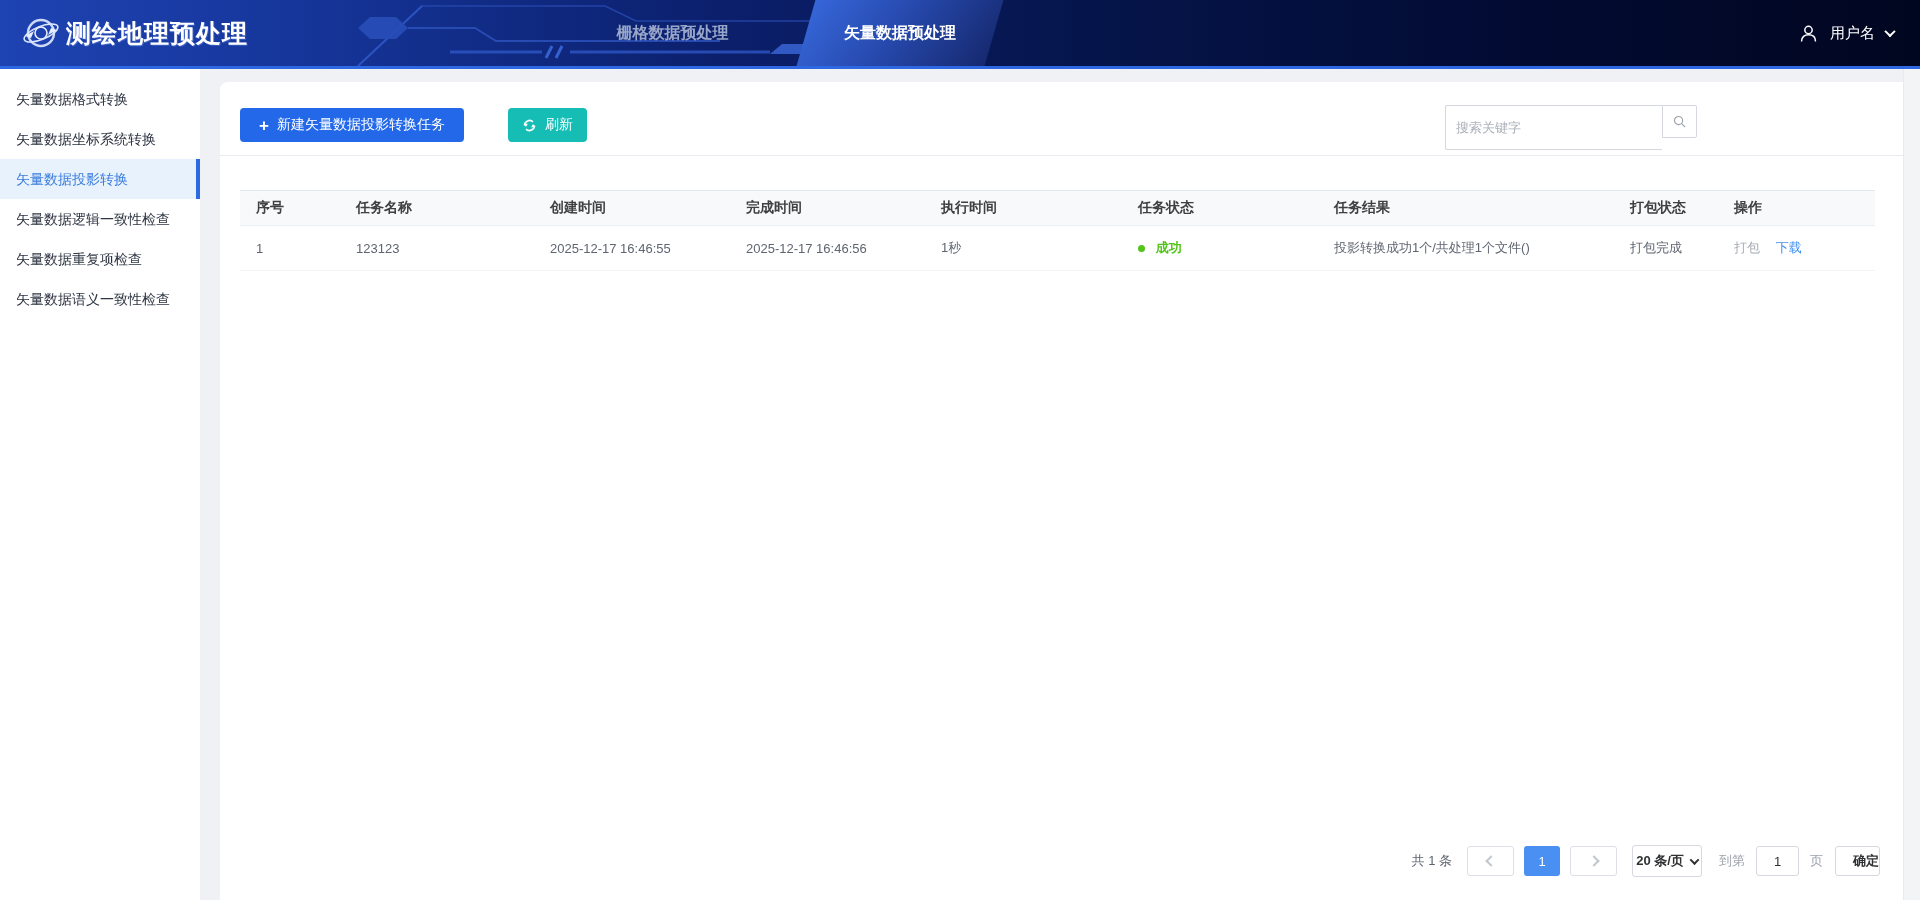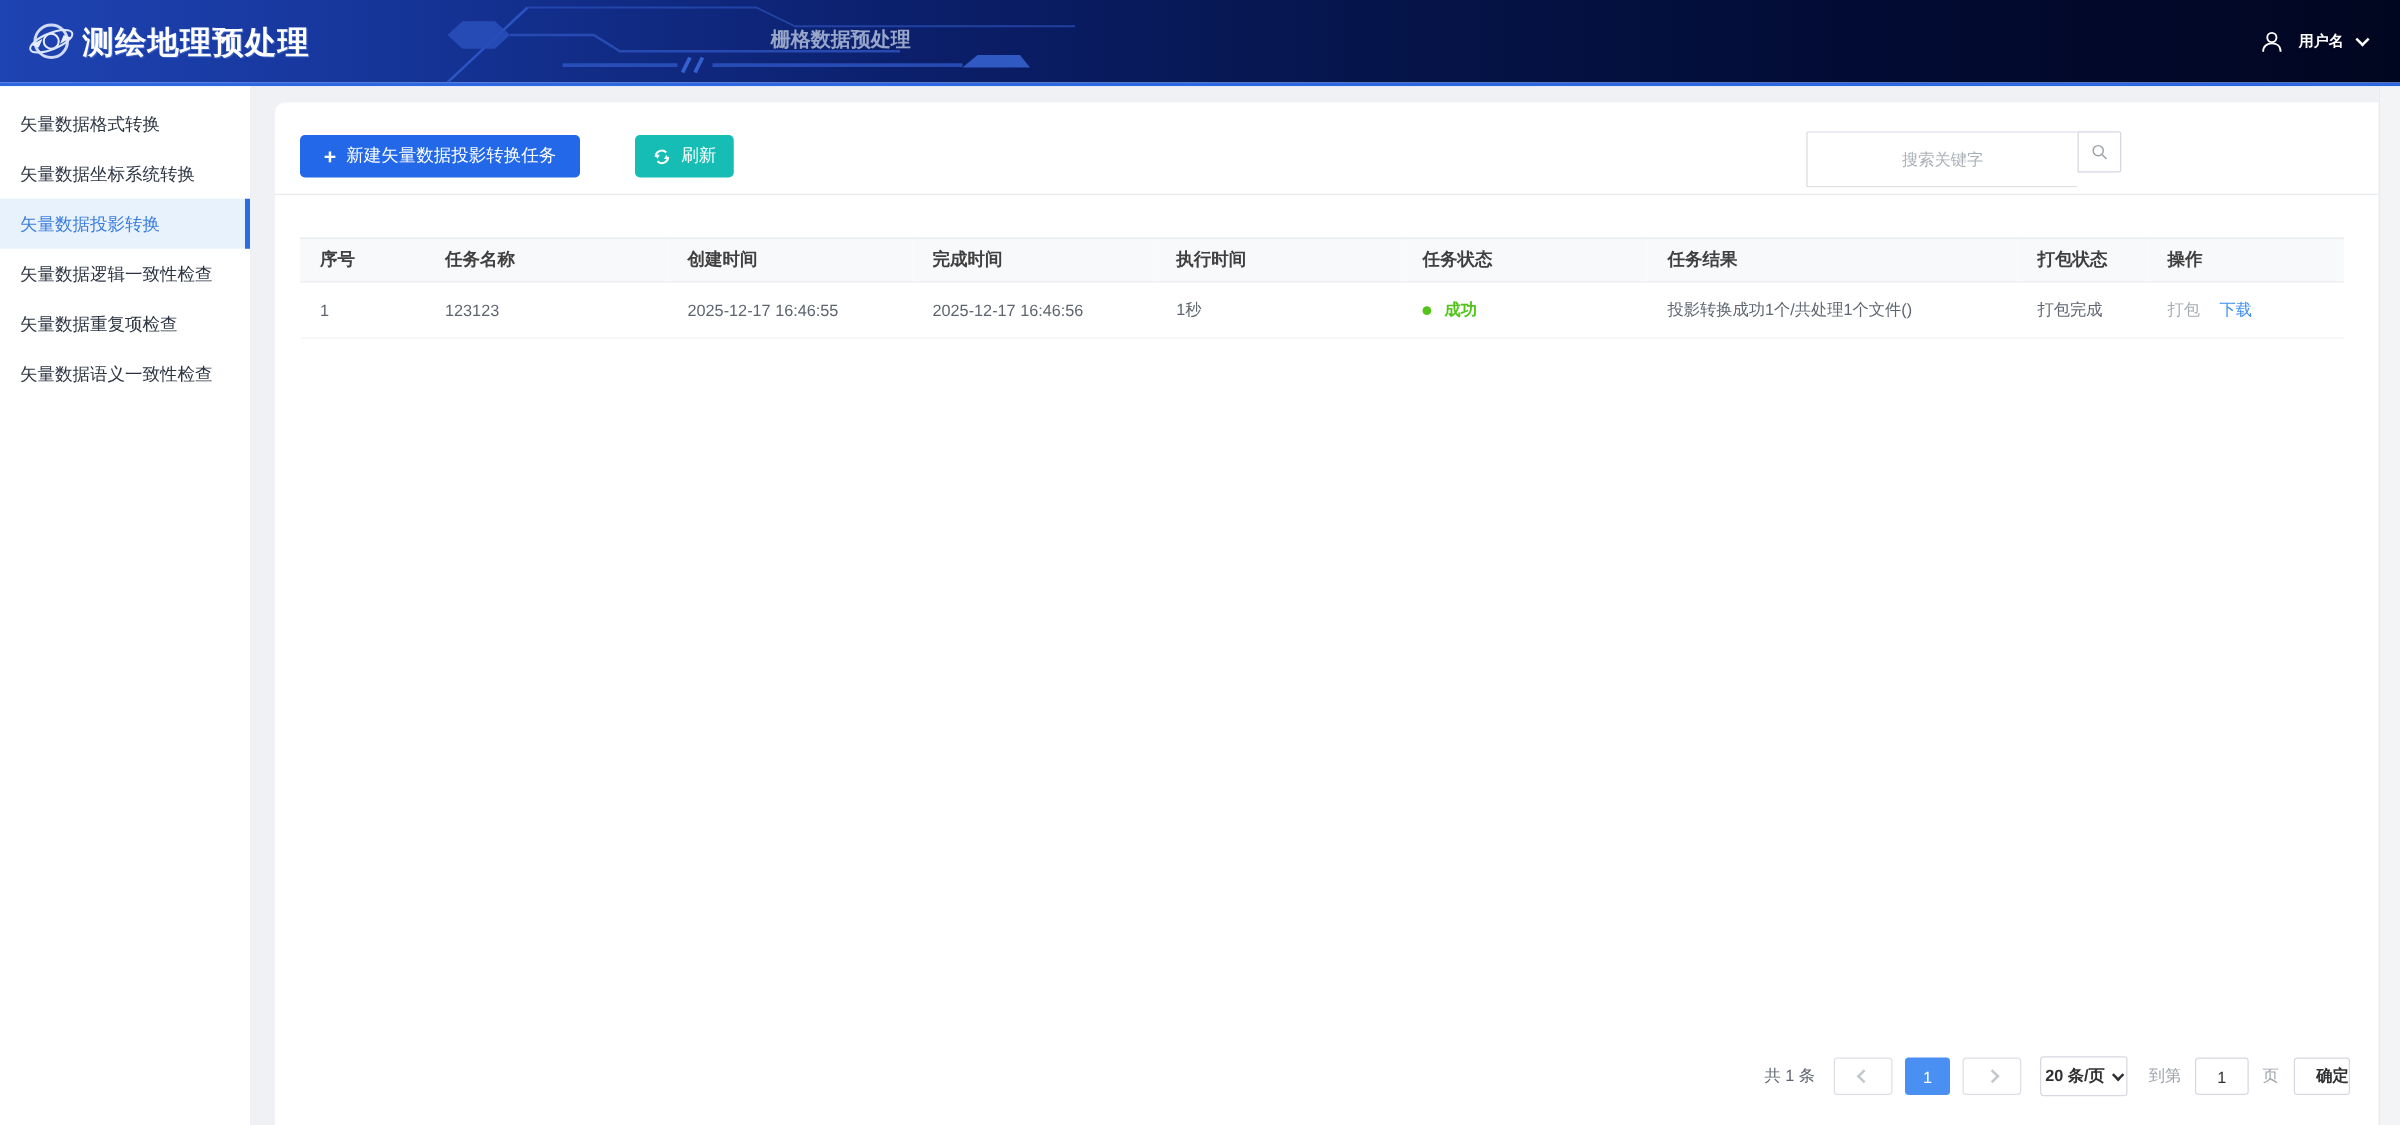--- a/index.html
+++ b/index.html
@@ -19,21 +19,21 @@
   .tab { width:175px; height:66px; line-height:66px; text-align:center; font-size:16px;
     font-weight:bold; color:#98a6c9; cursor:pointer; position:relative; white-space:nowrap; }
   .tab.active { width:192px; color:#fff; }
   .tab.active::before { content:""; position:absolute; top:0; bottom:0; left:2px; right:2px;
     background:linear-gradient(115deg,#3666d8 0%,#274aaf 45%,#16296f 100%);
     transform:skewX(-16deg); z-index:0; }
   .tab .tab-label { position:relative; z-index:1; }
 
   .user-area { position:absolute; right:26px; top:0; height:66px; display:flex;
     align-items:center; gap:11px; color:#fff; cursor:pointer; }
-  .user-name { font-size:12px; font-weight:bold; }
+  .user-name { font-size:15px; font-weight:normal; }
   .chevron { display:inline-block; width:8px; height:8px; }
   .chevron.down { border-right:2px solid currentColor; border-bottom:2px solid currentColor;
     transform:rotate(45deg) translate(-1px,-1px); }
 
   
   .sidebar { position:absolute; left:0; top:69px; width:200px; bottom:0; background:#fff; padding-top:10px; }
   .side-item { height:40px; line-height:40px; padding-left:16px; font-size:14px;
     color:#2d3442; cursor:pointer; white-space:nowrap; }
   .side-item.active { background:#e8f2fd; color:#3b7ddd; border-right:4px solid #2a6be2; }
 
@@ -45,21 +45,21 @@
   .btn { display:inline-flex; align-items:center; justify-content:center; gap:8px;
     height:34px; border:none; border-radius:4px; font-size:14px; cursor:pointer;
     font-family:"Liberation Sans", sans-serif; }
   .btn-primary { position:absolute; left:20px; top:26px; padding:0 19px; background:#2368e9; color:#fff; }
   .btn-refresh { position:absolute; left:288px; top:26px; padding:0 14px; background:#16bdb5; color:#fff; }
   .plus-glyph { font-size:17px; font-weight:bold; line-height:1; }
 
   .search-group { position:absolute; right:206px; top:23px; height:33px; display:flex; }
   .search-input { width:217px; height:45px; border:1px solid #d4d7de; border-right:none;
     border-radius:2px 0 0 2px; padding:0 10px; font-size:13px; color:#b91c1c; outline:none;
-    font-family:"Liberation Sans", sans-serif;text-align:center; }
+    font-family:"Liberation Sans", sans-serif; }
   .search-input::placeholder { color:#aab0b8; }
   .search-btn { width:35px; height:33px; border:1px solid #d4d7de; background:#fff;
     border-radius:0 2px 2px 0; display:flex; align-items:center; justify-content:center; cursor:pointer; }
 
   .toolbar-divider { position:absolute; left:0; right:0; top:73px; height:1px; background:#e9ebf0; }
 
   
   table.task-table { position:absolute; left:20px; top:108px; width:1635px; border-collapse:collapse; table-layout:fixed; }
   .task-table th { height:35px; background:#f8f9fb; border-top:1px solid #e4e7ed;
     border-bottom:1px solid #ebeef5; font-size:14px; color:#404040; text-align:left;
@@ -120,20 +120,23 @@
     <path d="M122 6 H305 L336 21 H560" stroke="#2a4fb8" stroke-width="1.5" fill="none" opacity="0.8"></path>
     <path d="M150 52 H242" stroke="#2f58c8" stroke-width="3" fill="none" opacity="0.85"></path>
     <path d="M252 46 L246 58 M262 46 L256 58" stroke="#3a67d8" stroke-width="3" fill="none"></path>
     <path d="M270 52 H470" stroke="#2f58c8" stroke-width="3" fill="none" opacity="0.85"></path>
     <polygon points="470,54 482,44 516,44 524,54" fill="#3a67d8" opacity="0.9"></polygon>
   </svg>
 
   <div class="tabs">
     <div class="tab">
       <span class="tab-label">栅格数据预处理</span>
+    </div>
+    <div class="tab active">
+      <span class="tab-label">矢量数据预处理</span>
     </div>
   </div>
 
   <div class="user-area">
     <svg width="21" height="21" viewBox="0 0 24 24">
       <circle cx="12" cy="8" r="4.2" fill="none" stroke="#fff" stroke-width="1.7"></circle>
       <path d="M4 21 C4 15.8 7.6 13.4 12 13.4 S20 15.8 20 21" fill="none" stroke="#fff" stroke-width="1.7"></path>
     </svg>
     <span class="user-name">用户名</span>
     <span class="chevron down"></span>

